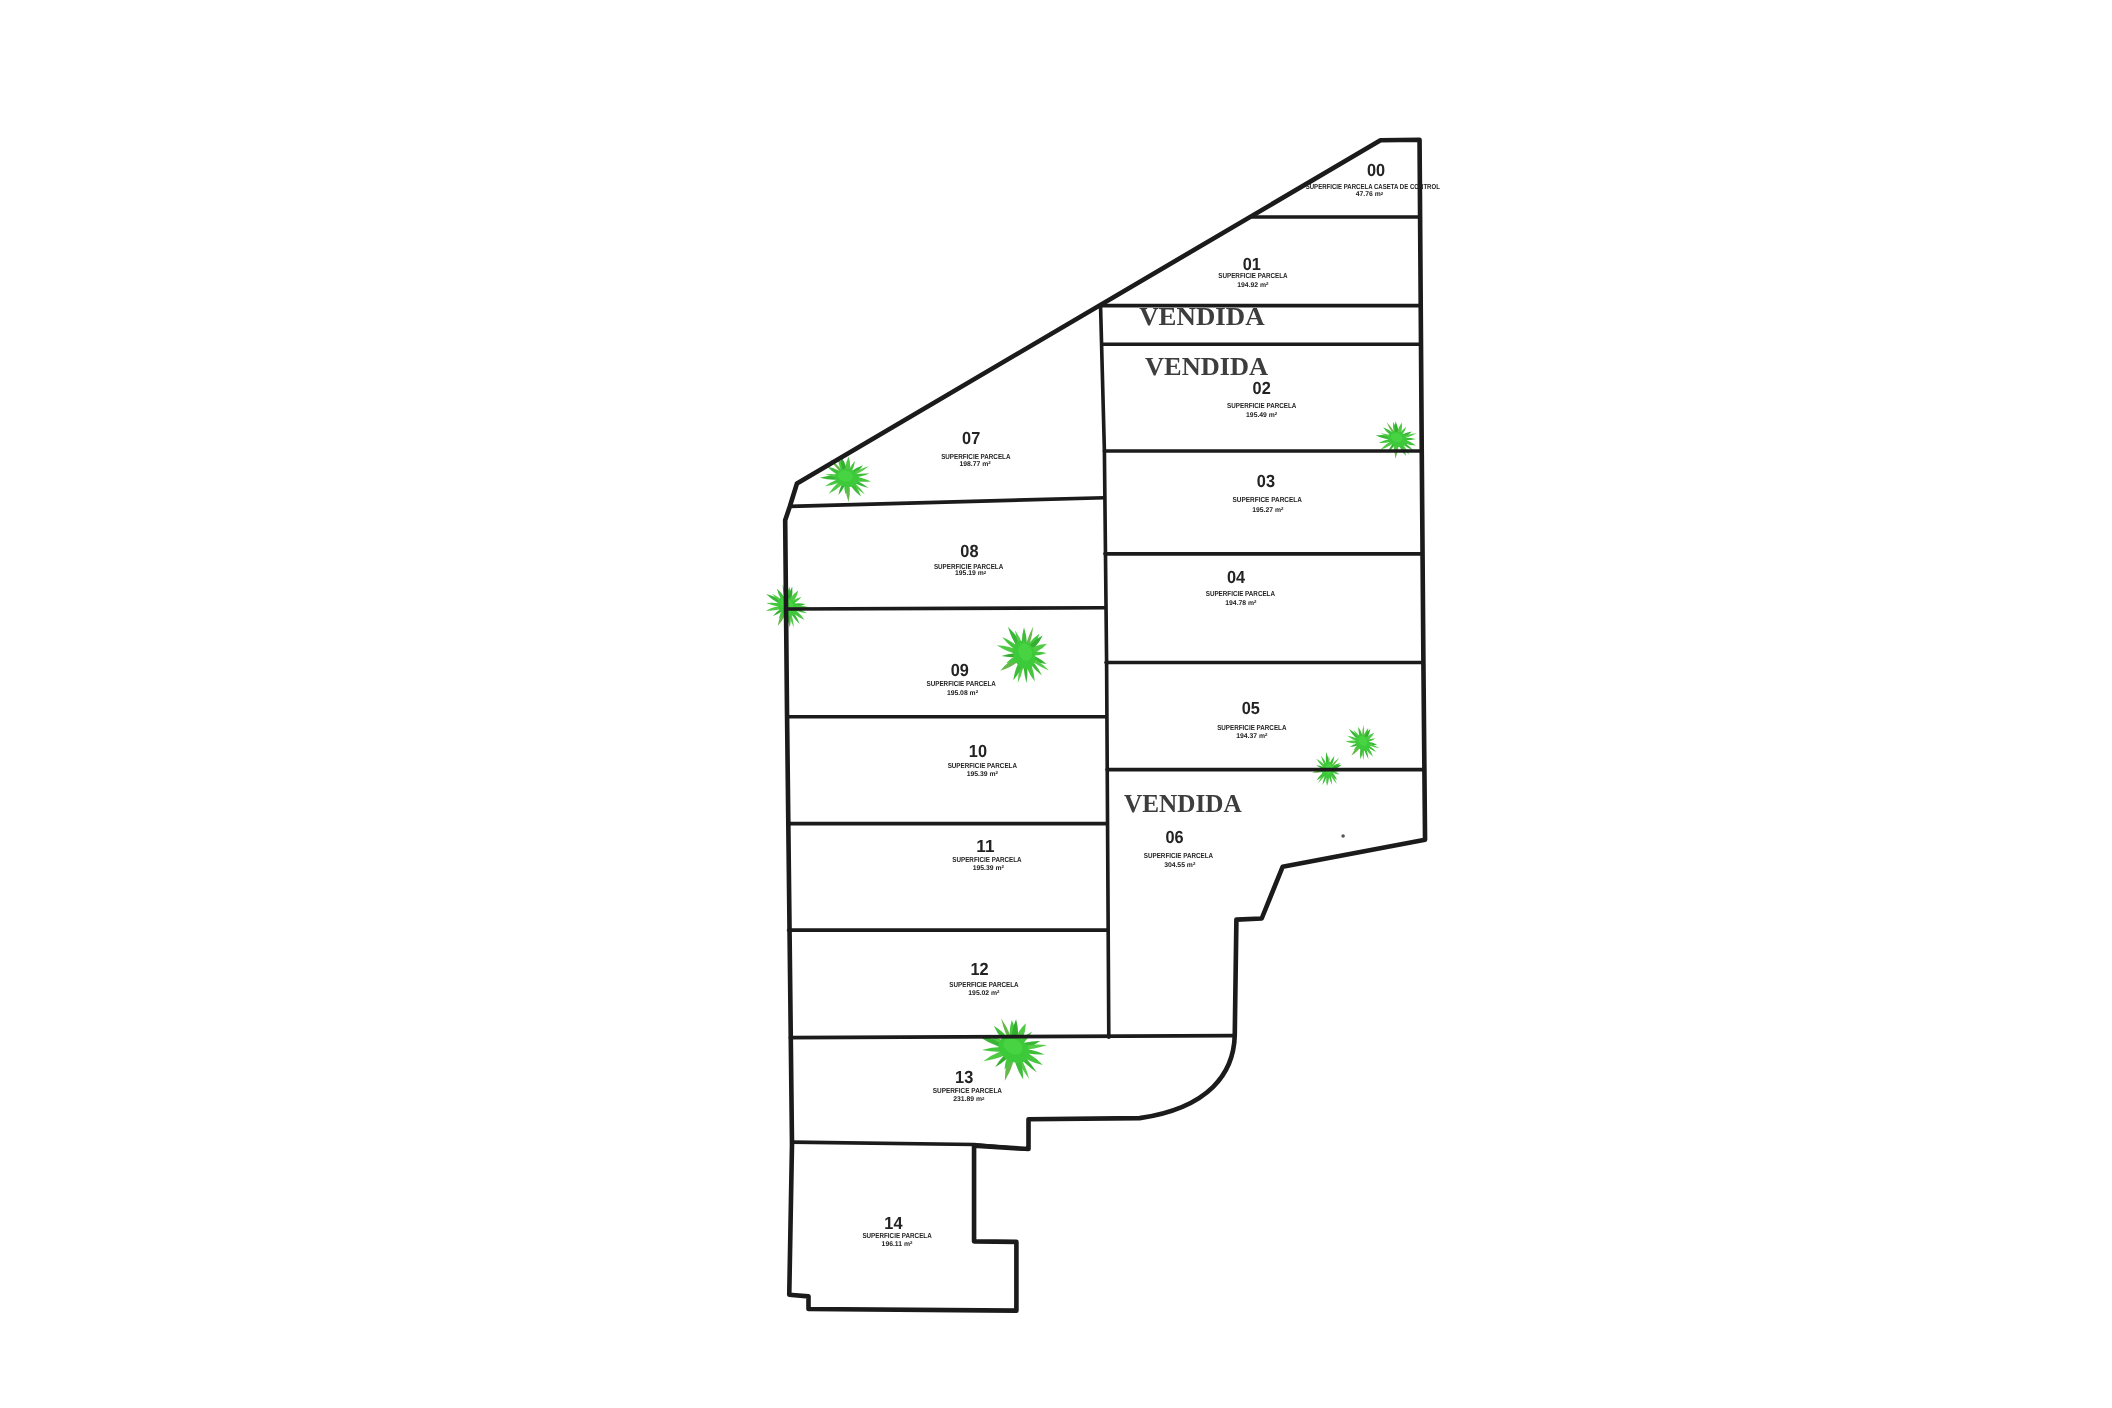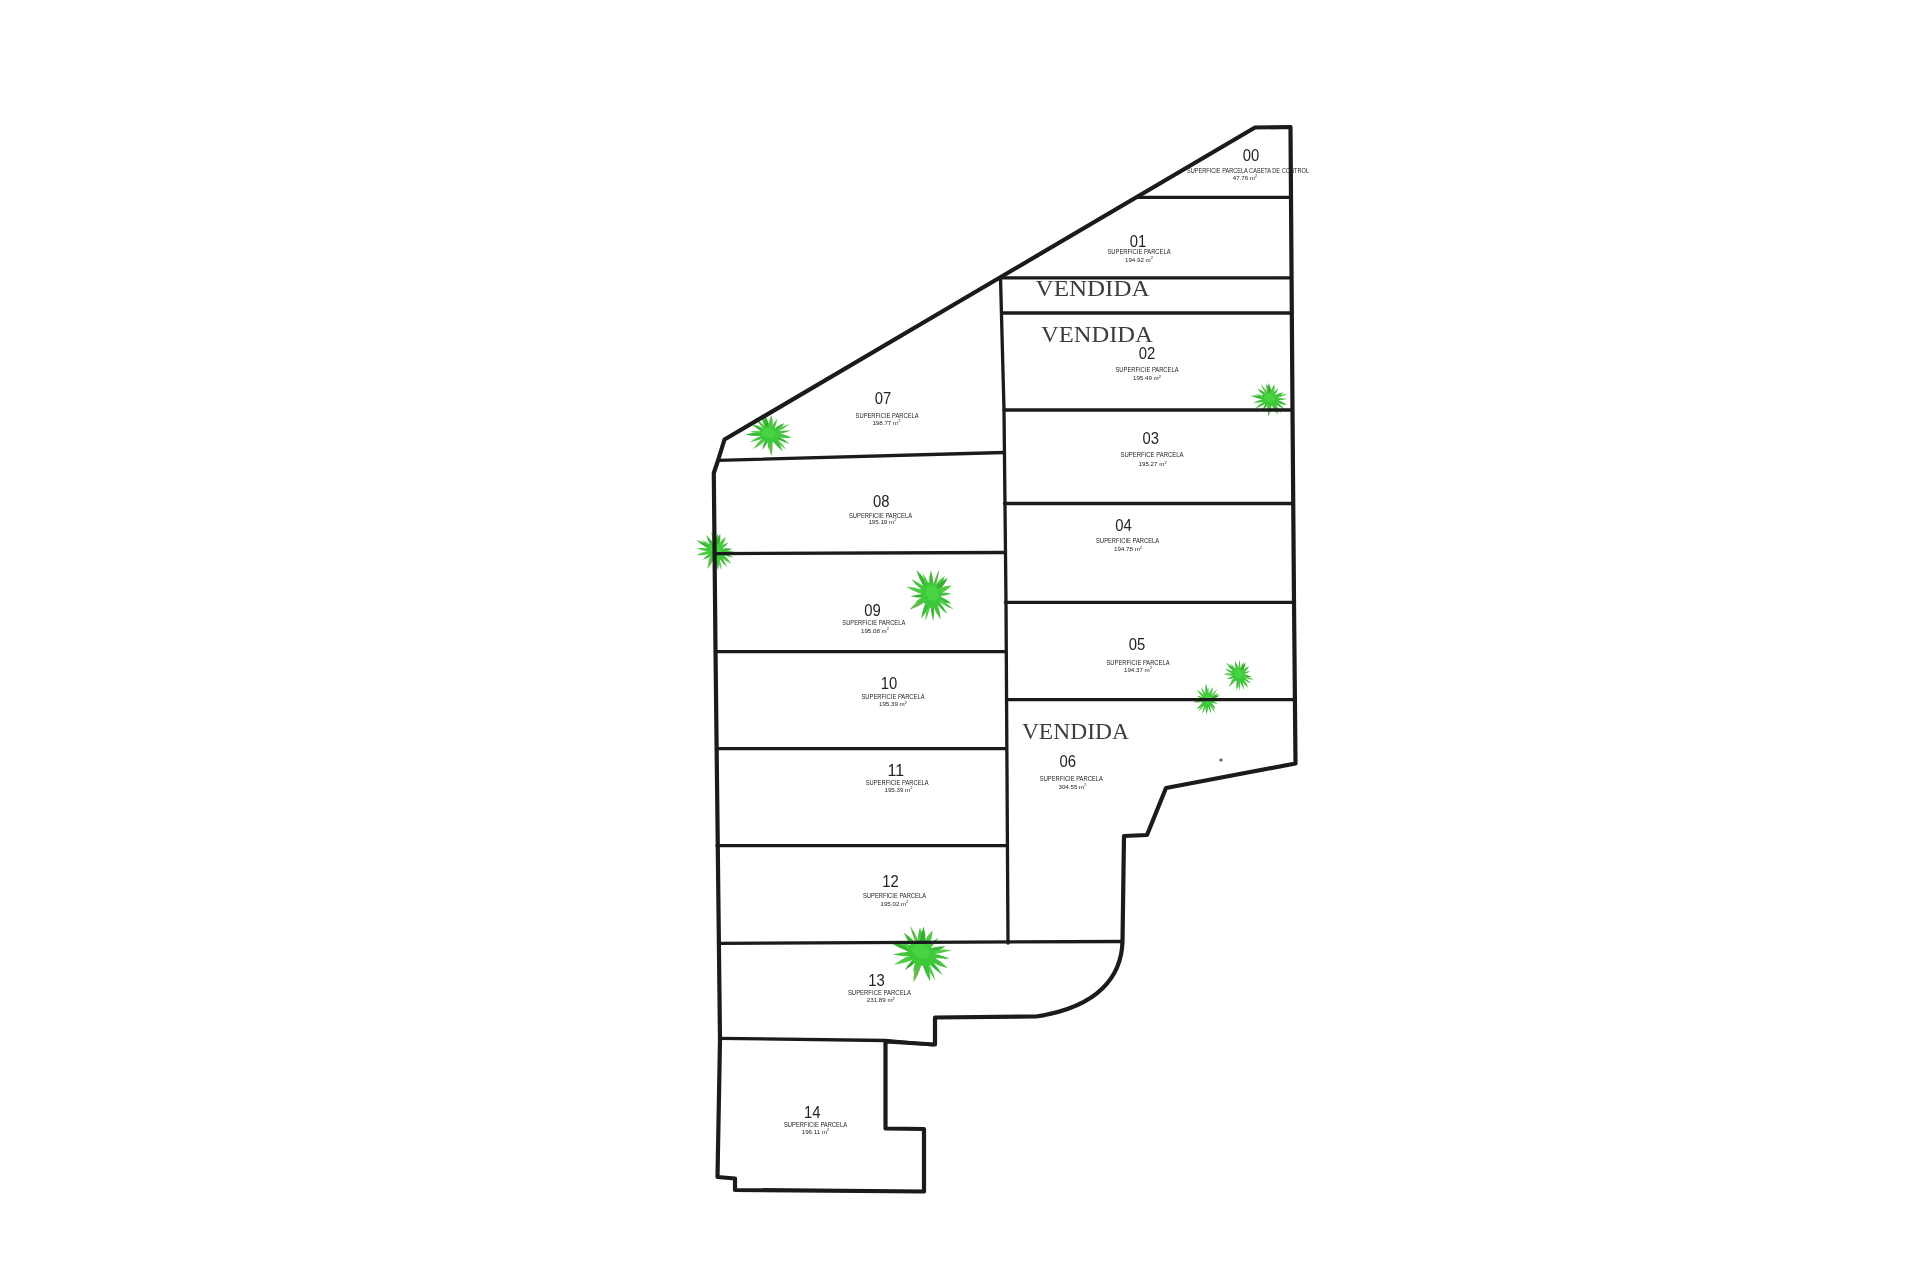--- a/index.html
+++ b/index.html
@@ -1,18 +1,18 @@
 <!DOCTYPE html>
 <html><head>
 <meta charset="utf-8">
 <title>Plano de parcelas</title>
 <style>
   html,body { margin:0; padding:0; background:#ffffff; }
   body { font-family: "Liberation Sans", sans-serif; }
-  .plan { width:1920px; height:1280px; }
+  .plan { width:1920px; height:1280px;font-weight:bold; }
 </style>
 </head>
 <body>
 
 <div class="plan">
 <svg width="1920" height="1280" viewBox="0 0 1920 1280" xmlns="http://www.w3.org/2000/svg">
 <defs>
   <g id="palm">
       <path d="M0 0 Q 8.8 -4.2 21.0 0 Q 8.8 4.2 0 0 Z" fill="#46c63f" transform="scale(1,0.88) rotate(-0.6)"></path>
       <path d="M0 0 Q 8.9 -2.9 21.2 0 Q 8.9 2.9 0 0 Z" fill="#38b636" transform="scale(1,0.89) rotate(18.1)"></path>

